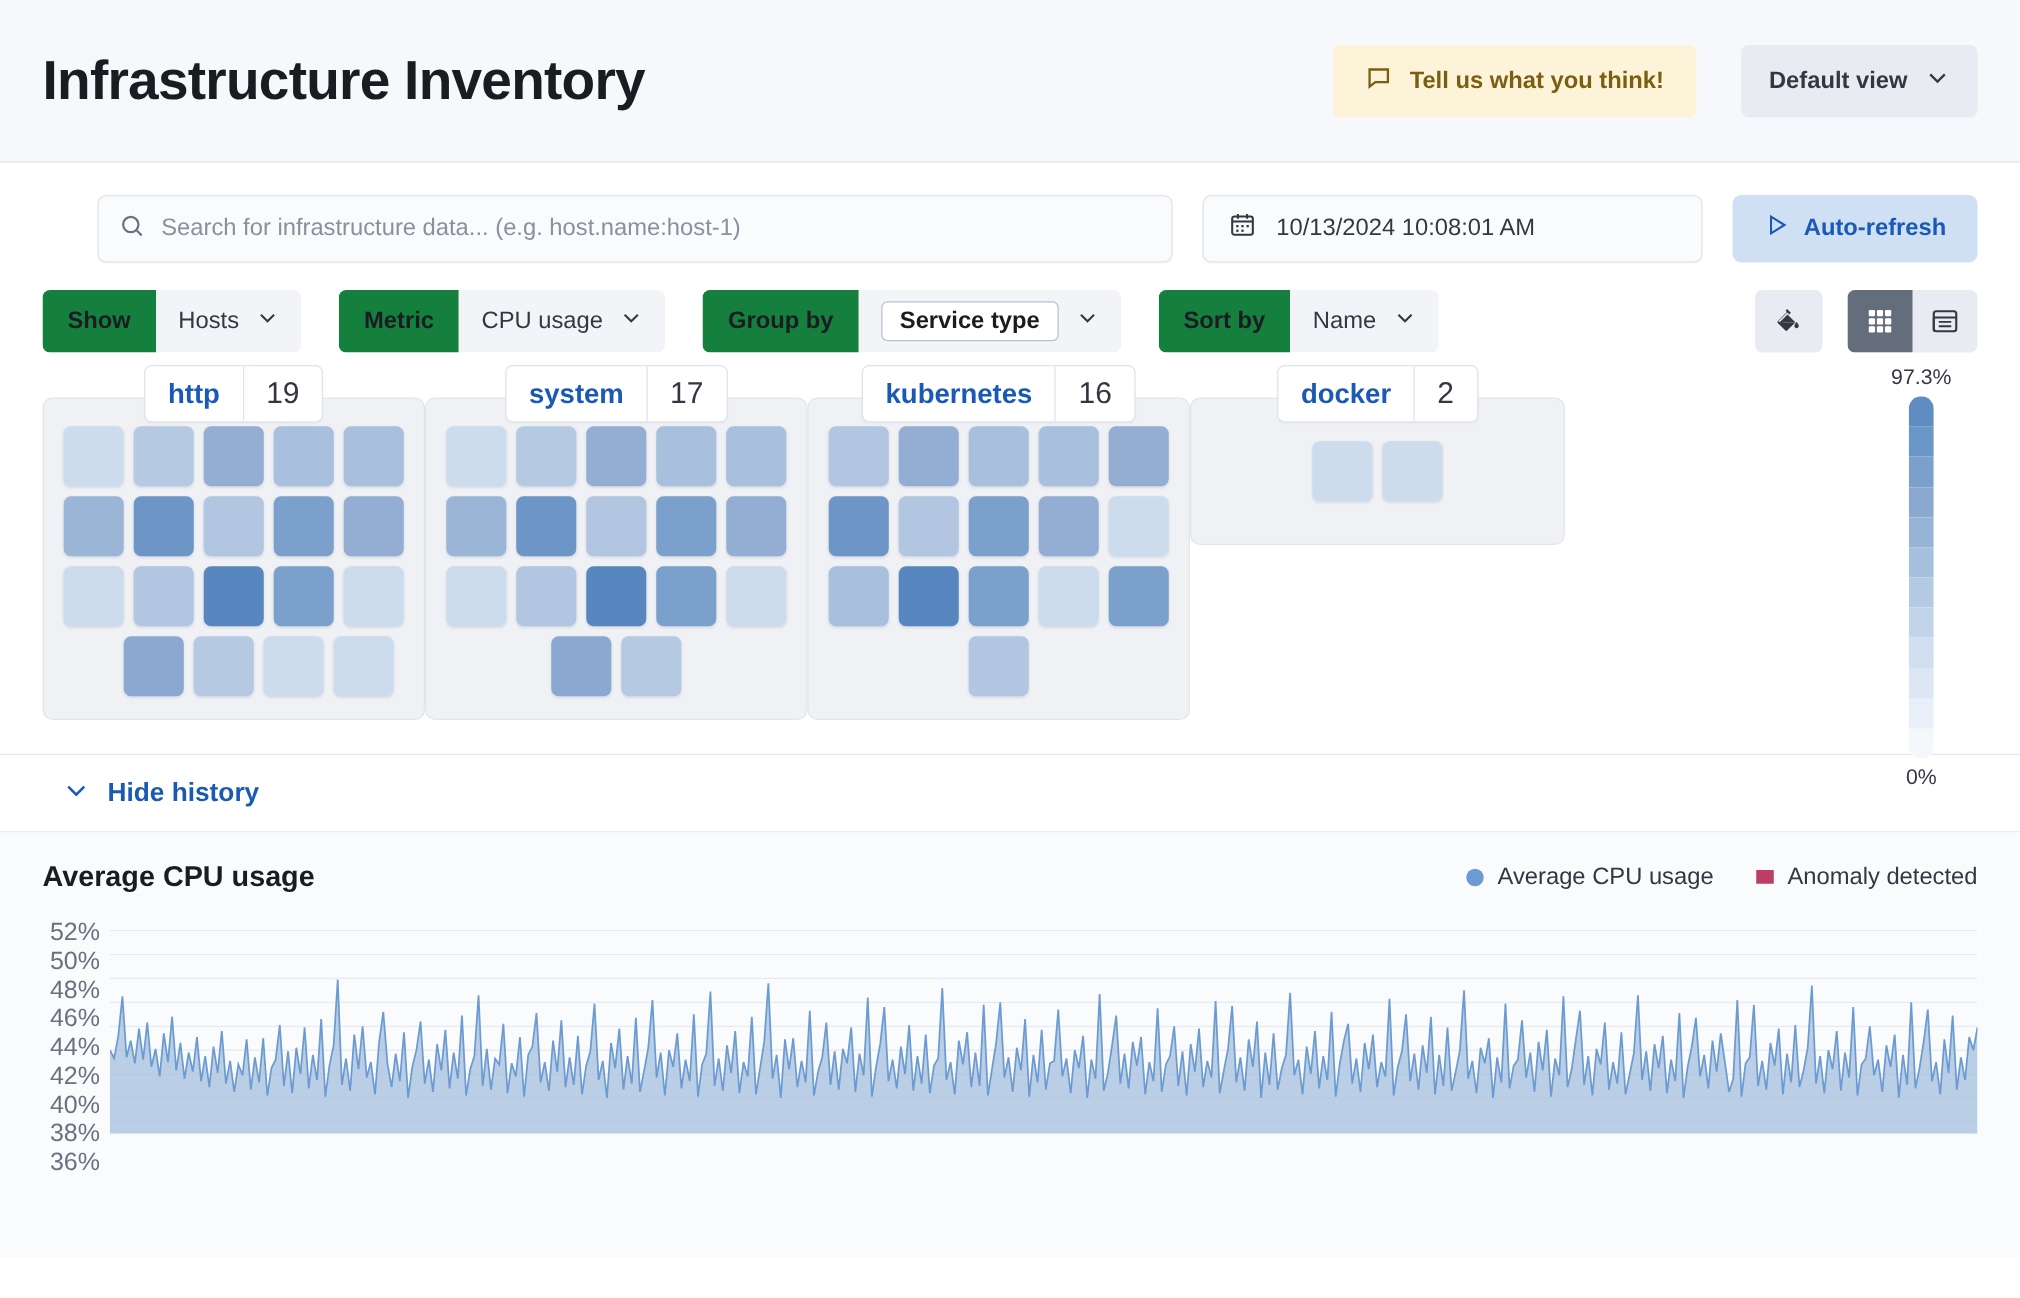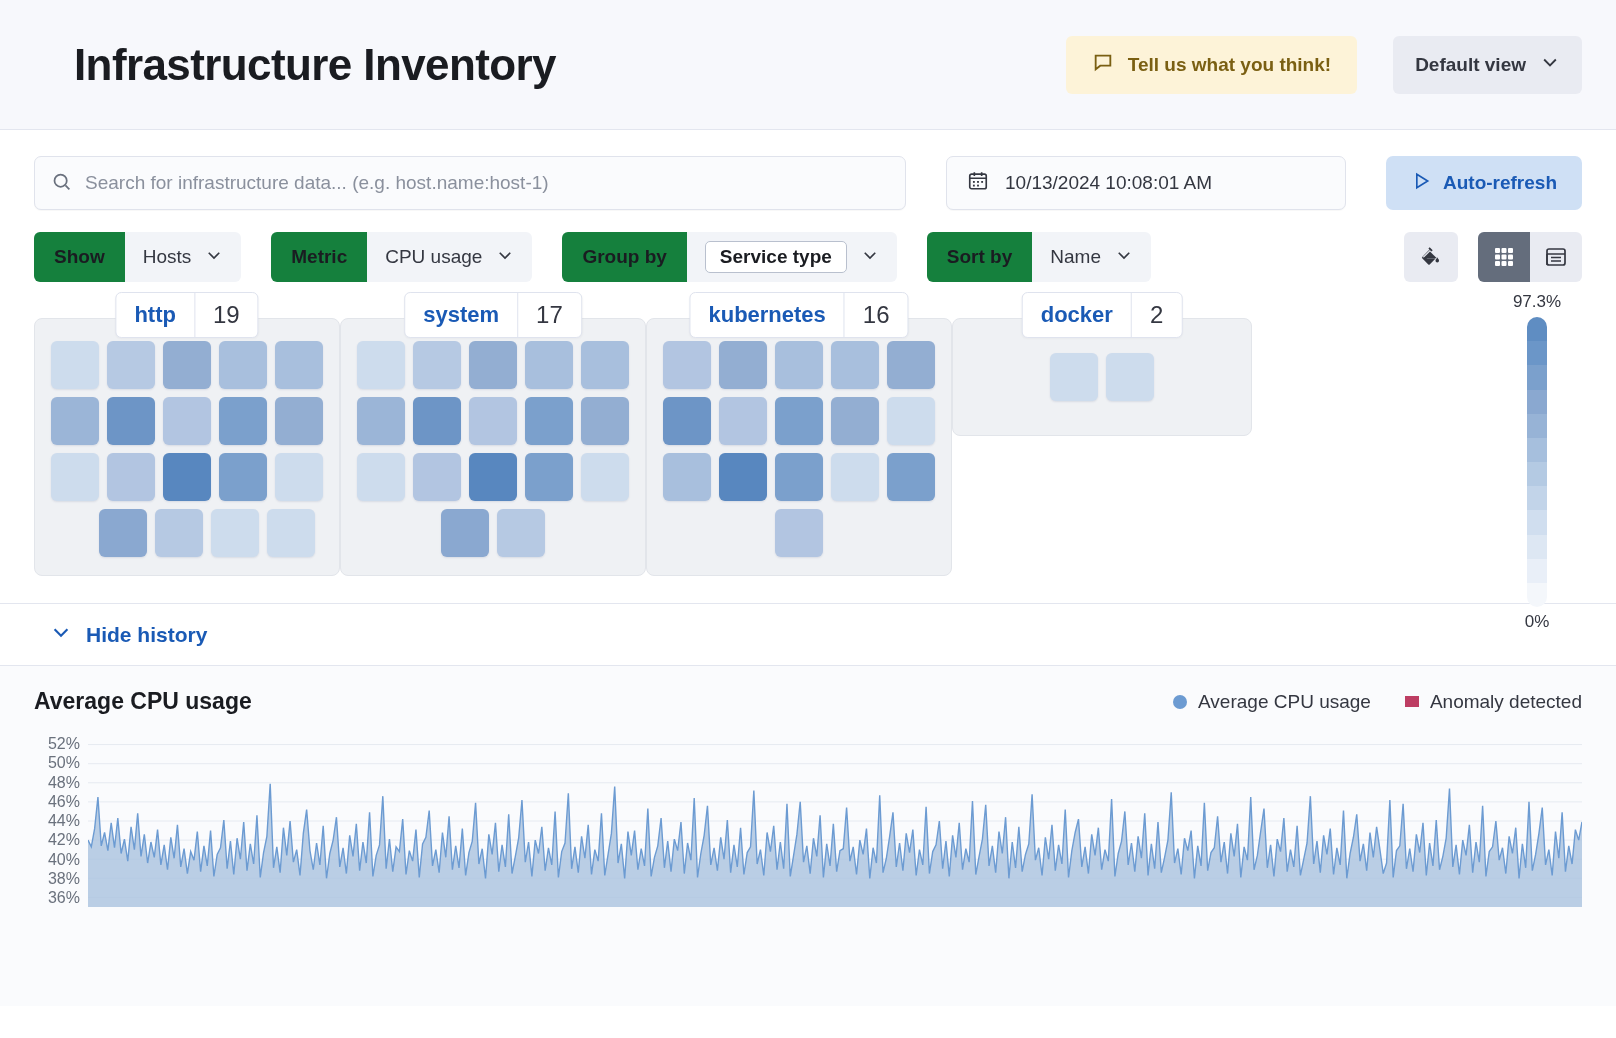--- a/index.html
+++ b/index.html
@@ -20,21 +20,20 @@
     align-items: center;
     padding: 0 34px;
     position: relative;
   }
   .page-title {
     font-size: 44px;
     font-weight: bold;
     letter-spacing: -0.6px;
     color: #1a1c21;
     flex: 1;
-    margin-left: 40px;
   }
   .header-actions { display: flex; align-items: center; gap: 36px; }
   .feedback-btn {
     background: #fdf3d8;
     color: #7a5f12;
     border: none;
     border-radius: 6px;
     height: 58px;
     padding: 0 26px;
     display: flex; align-items: center; gap: 14px;
@@ -46,21 +45,21 @@
     border: none; border-radius: 6px;
     height: 58px; padding: 0 22px;
     display: flex; align-items: center; gap: 14px;
     font-size: 19px; font-weight: bold; color: #343741;
     cursor: pointer;
   }
   .chev { display: inline-block; }
 
   
   .toolbar { padding: 26px 34px 0 34px; background: #fff; }
-  .searchrow { display: flex; align-items: flex-end; gap: 40px; }
+  .searchrow { display: flex; align-items: flex-end; gap: 24px; margin-left: 44px; }
   .search-input-wrap {
     flex: 1;
     height: 54px;
     background: #fafbfd;
     border: 1px solid #e0e3ec;
     border-radius: 7px;
     display: flex; align-items: center;
     padding: 0 16px; gap: 13px;
     box-shadow: 0 1px 1px rgba(0,0,0,.03);
   }
@@ -210,21 +209,21 @@
   .chart-head { display: flex; align-items: center; justify-content: space-between; }
   .chart-title { font-size: 23px; font-weight: bold; color: #1a1c21; }
   .chart-legend { display: flex; align-items: center; gap: 34px; }
   .legend-item { display: flex; align-items: center; gap: 11px; font-size: 19px; color: #343741; }
   .dot { width: 14px; height: 14px; border-radius: 50%; background: #6c9bd2; }
   .sq { width: 14px; height: 11px; background: #bd3d63; }
   .chart-body { display: flex; margin-top: 20px; }
   .y-axis {
     width: 54px; display: flex; flex-direction: column; justify-content: space-between;
     align-items: flex-end; height: 172px; padding-right: 8px;
-    font-size: 16px; color: #6a717d;
+    font-size: 20px; color: #6a717d;
   }
   .plot { flex: 1; position: relative; height: 172px; }
   .x-axis { display: flex; margin-left: 62px; margin-top: 10px; position: relative; height: 30px; }
   .x-tick { position: absolute; font-size: 16px; color: #6a717d; transform: translateX(-50%); }
 </style>
 </head>
 <body>
 
 <div class="page-header">
   <div class="page-title">Infrastructure Inventory</div>

